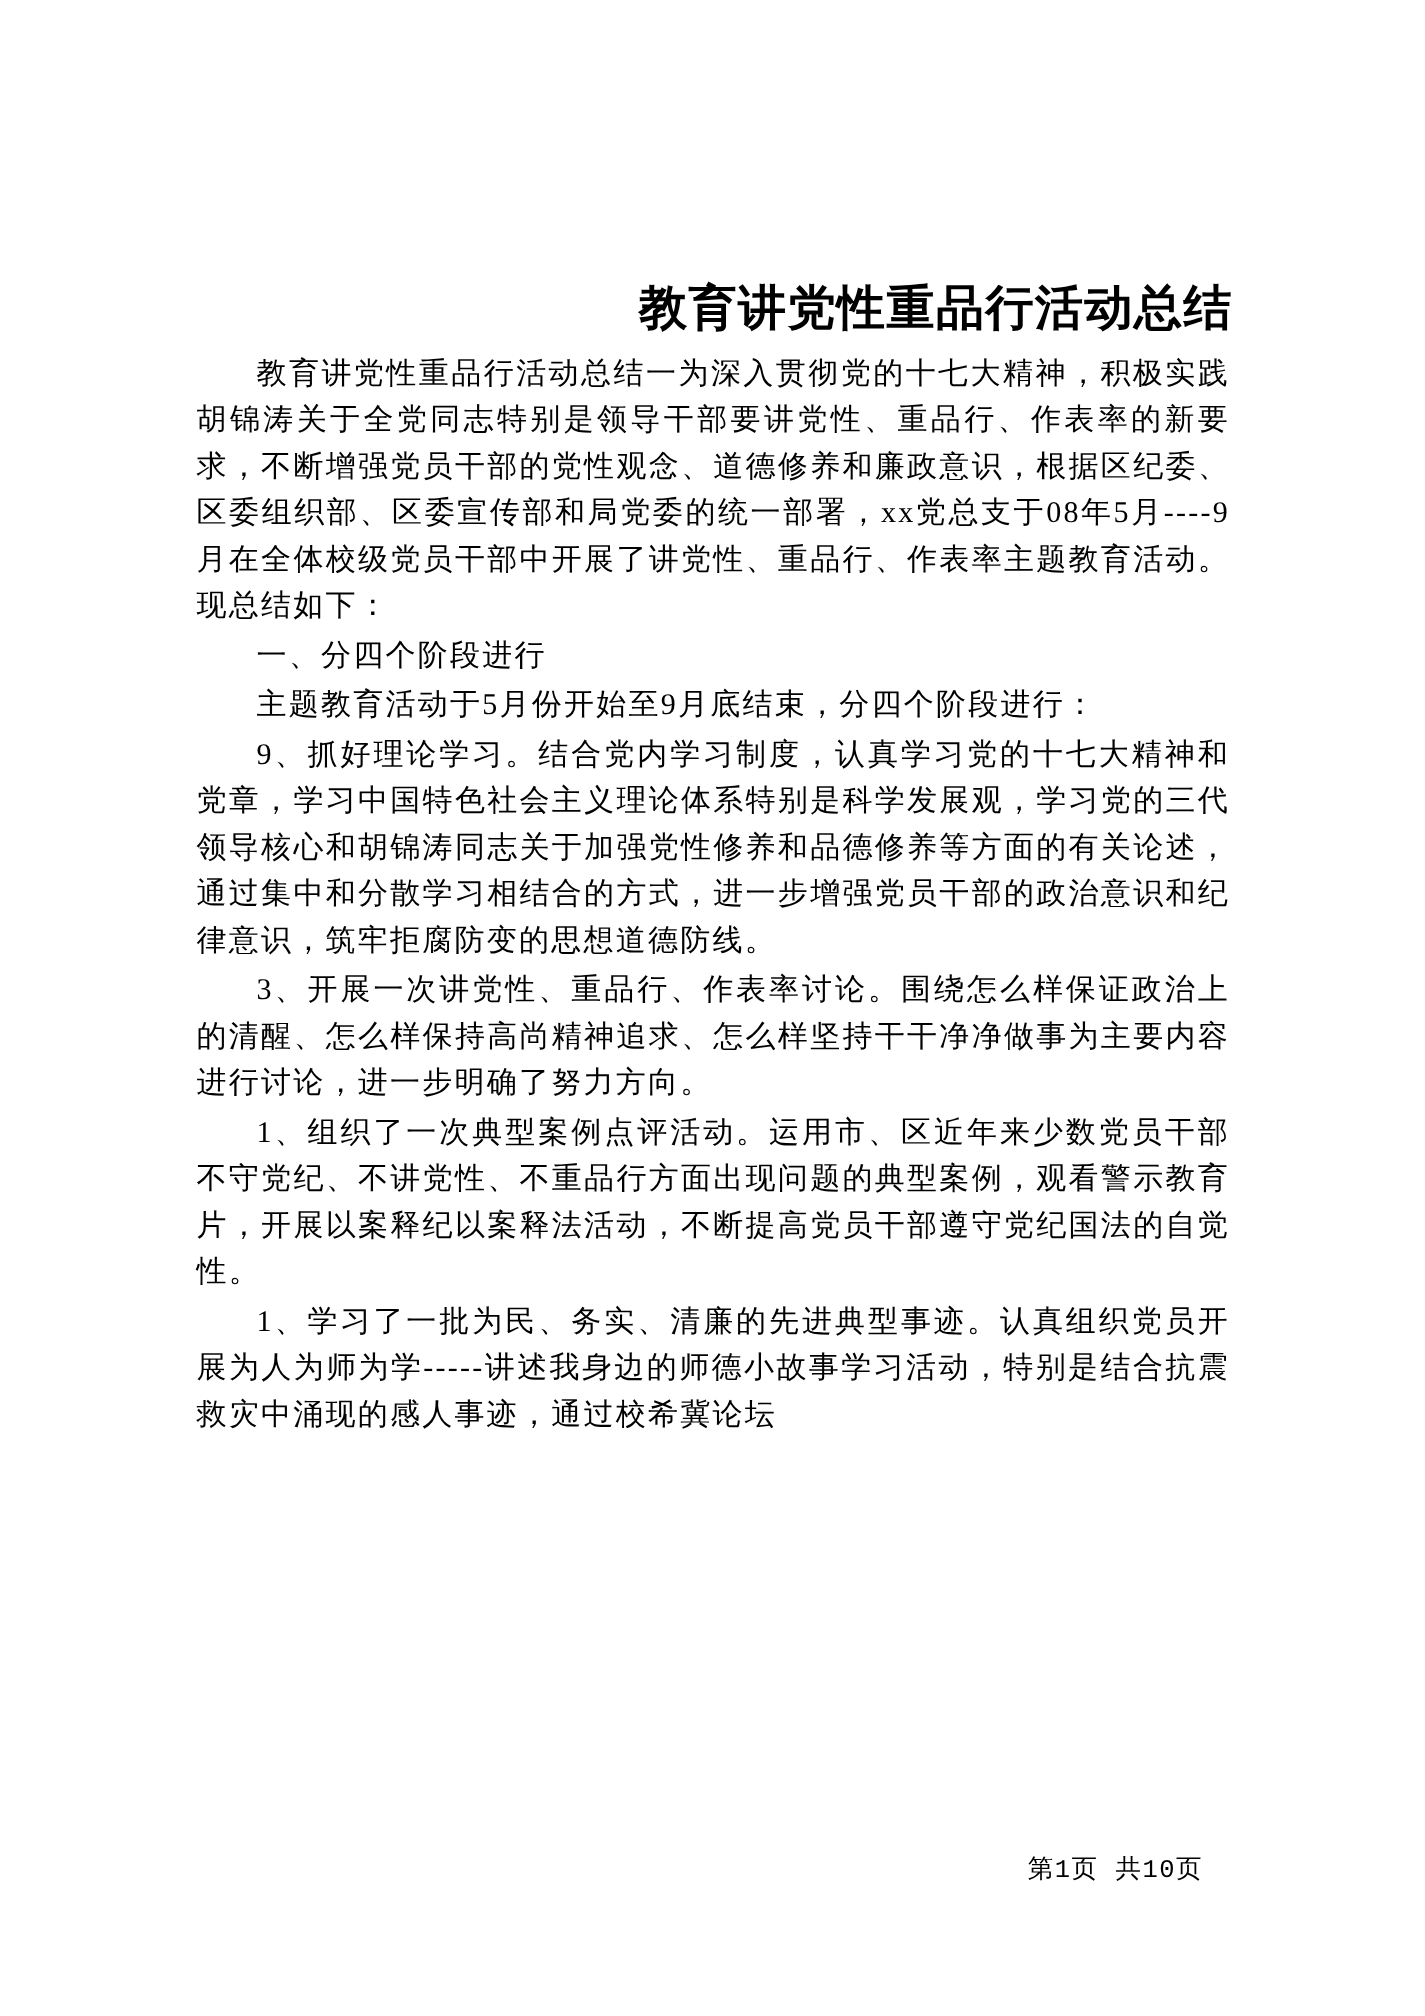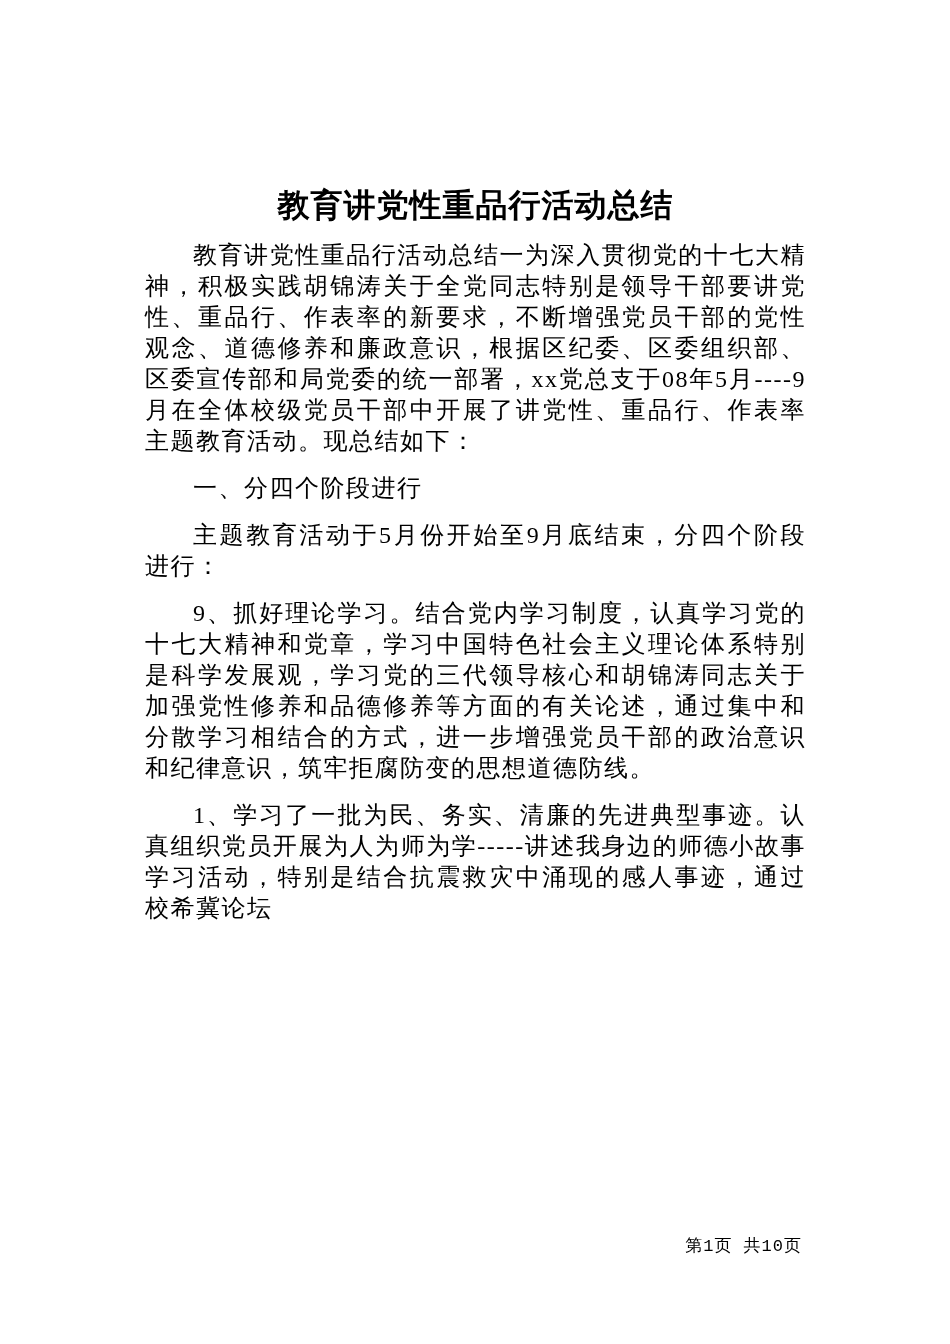--- a/index.html
+++ b/index.html
@@ -17,27 +17,27 @@
     position: absolute;
     left: 129px;
     top: 186px;
     width: 693px;
   }
   .title {
     margin: 0 0 10px 0;
     font-size: 32px;
     line-height: 38px;
     font-weight: bold;
-    text-align: center;
+    text-align: right;
     letter-spacing: 1px;
     font-family: "Liberation Sans", "DejaVu Sans", sans-serif;
   }
   .body-text p {
-    margin: 16px;
-    font-size: 24px;
+    margin: 2px;
+    font-size: 20px;
     line-height: 31px;
     text-indent: 2em;
     text-align: justify;
     text-justify: inter-ideograph;
     letter-spacing: 1.5px;
     word-break: break-all;
   }
   .footer {
     position: absolute;
     top: 1234px;
@@ -50,17 +50,19 @@
 </head>
 <body>
 
 <div class="page">
   <h1 class="title">教育讲党性重品行活动总结</h1>
   <div class="body-text">
     <p>教育讲党性重品行活动总结一为深入贯彻党的十七大精神，积极实践胡锦涛关于全党同志特别是领导干部要讲党性、重品行、作表率的新要求，不断增强党员干部的党性观念、道德修养和廉政意识，根据区纪委、区委组织部、区委宣传部和局党委的统一部署，xx党总支于08年5月----9月在全体校级党员干部中开展了讲党性、重品行、作表率主题教育活动。现总结如下：</p>
     <p>一、分四个阶段进行</p>
     <p>主题教育活动于5月份开始至9月底结束，分四个阶段进行：</p>
     <p>9、抓好理论学习。结合党内学习制度，认真学习党的十七大精神和党章，学习中国特色社会主义理论体系特别是科学发展观，学习党的三代领导核心和胡锦涛同志关于加强党性修养和品德修养等方面的有关论述，通过集中和分散学习相结合的方式，进一步增强党员干部的政治意识和纪律意识，筑牢拒腐防变的思想道德防线。</p>
+    <p>3、开展一次讲党性、重品行、作表率讨论。围绕怎么样保证政治上的清醒、怎么样保持高尚精神追求、怎么样坚持干干净净做事为主要内容进行讨论，进一步明确了努力方向。</p>
+    <p>1、组织了一次典型案例点评活动。运用市、区近年来少数党员干部不守党纪、不讲党性、不重品行方面出现问题的典型案例，观看警示教育片，开展以案释纪以案释法活动，不断提高党员干部遵守党纪国法的自觉性。</p>
     <p>1、学习了一批为民、务实、清廉的先进典型事迹。认真组织党员开展为人为师为学-----讲述我身边的师德小故事学习活动，特别是结合抗震救灾中涌现的感人事迹，通过校希冀论坛</p>
   </div>
 </div>
 
 <div class="footer">第1页 共10页</div>
 
 </body></html>

